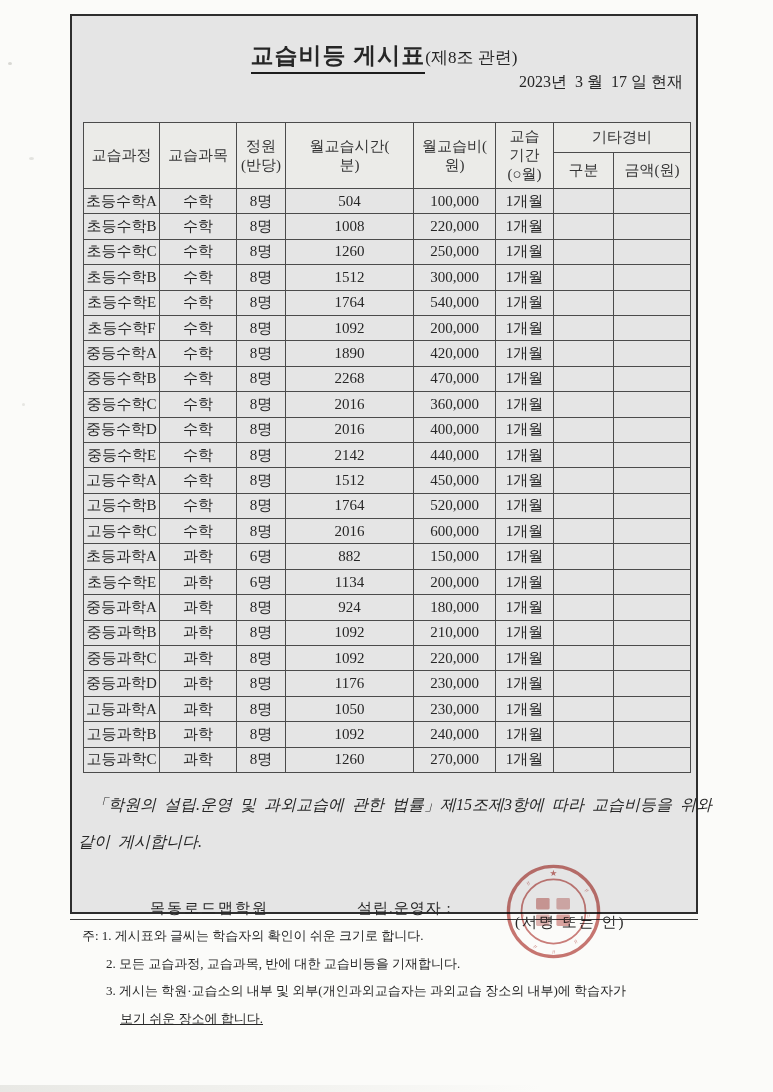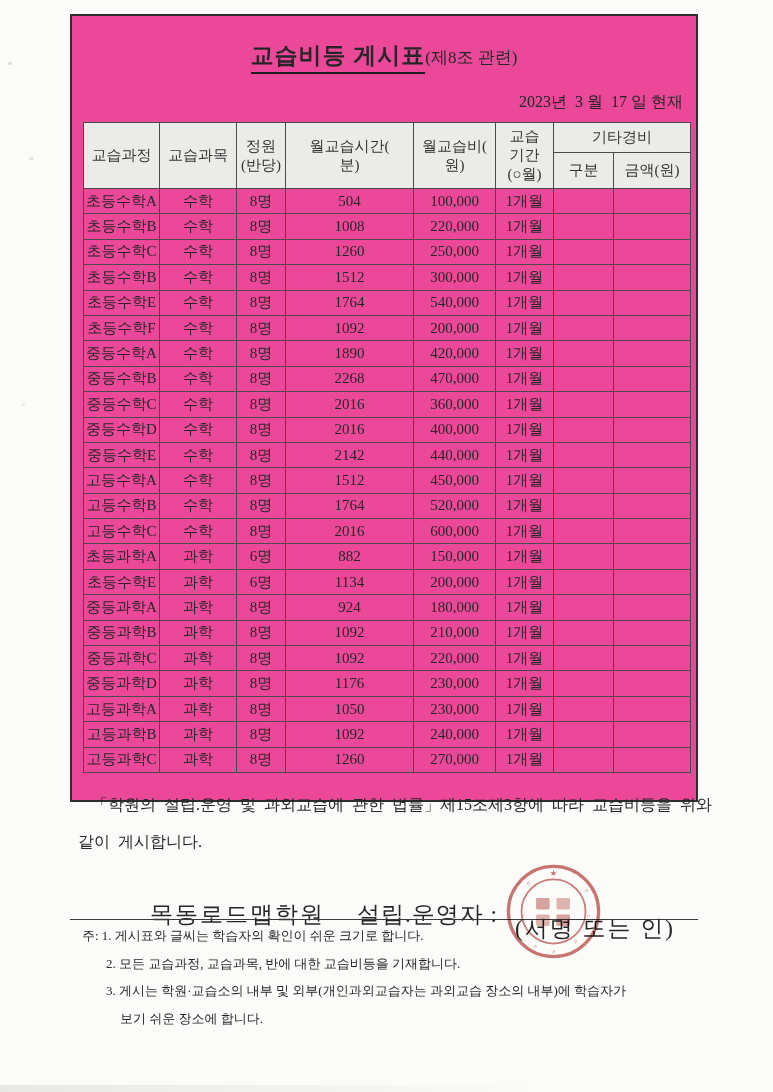--- a/index.html
+++ b/index.html
@@ -7,52 +7,52 @@
     --hdrbg:#ebebe8; --ink:#262626; --stamp:#b4423d;
   }
   *{margin:0;padding:0;box-sizing:border-box;}
   html,body{width:773px;height:1092px;}
   body{
     background:var(--bg); color:var(--ink);
     font-family:"Liberation Serif","DejaVu Serif",serif;
     position:relative; overflow:hidden;
   }
   .frame{
-    position:absolute; left:70px; top:14px; width:628px; height:788px;
-    border:2px solid var(--frame); background:#ec4899;
+    position:absolute; left:70px; top:14px; width:628px; height:900px;
+    border:2px solid var(--frame); background:#e5e5e5;
   }
   
   .title-wrap{position:absolute; top:24px; left:0; width:100%; text-align:center; white-space:nowrap;}
   .doc-title{
     display:inline-block; font-size:23px; font-weight:bold; letter-spacing:1px;
     border-bottom:2.5px solid #1d1d1d; padding-bottom:1px;
   }
   .doc-title-suffix{font-size:17px; font-weight:normal;}
-  .as-of{position:absolute; top:76px; right:13px; font-size:16px; white-space:pre;}
+  .as-of{position:absolute; top:56px; right:13px; font-size:16px; white-space:pre;}
   
   table.fee{
     position:absolute; left:11px; top:106px;
     border-collapse:collapse; table-layout:fixed; width:607px;
     font-size:15px; text-align:center;
   }
   table.fee th, table.fee td{
     border:1px solid var(--line); padding:0 2px;
     vertical-align:middle; font-weight:normal; overflow:hidden;
   }
   table.fee thead th{background:var(--hdrbg); white-space:pre-line; line-height:1.25; color:#333;}
   table.fee thead tr.h1 th{height:30px;}
   table.fee thead tr.h2 th{height:36px;}
   table.fee tbody tr{height:25.4px;}
   table.fee tbody td{line-height:1;}
   
-  .statement{position:absolute; left:6px; right:8px; top:770px; font-size:16px; line-height:37px; word-spacing:4px; white-space:nowrap;}
+  .statement{position:absolute; left:6px; right:8px; top:770px; font-size:16px; line-height:37px; word-spacing:4px; white-space:nowrap;font-style:italic;}
   .statement .l1{padding-left:14px;}
   
   .issue-date{position:absolute; top:851px; left:0; width:100%; text-align:center; font-size:17px; white-space:pre;}
-  .sig-row{position:absolute; top:883px; left:0; width:100%; height:26px; font-size:23px;}
+  .sig-row{position:absolute; top:883px; left:0; width:100%; height:26px; font-size:15px;}
   .sig-academy{position:absolute; left:78px; letter-spacing:2px;}
   .sig-operator{position:absolute; left:285px; letter-spacing:1px;}
   .sig-sign{position:absolute; left:443px; letter-spacing:2px;margin-top:14px;}
   .notes-divider{position:absolute; top:903px; left:-2px; width:628px; border-top:1.5px solid #3a3a3a;}
   
   .notes{position:absolute; top:906px; left:0; right:4px;}
   .note-line{font-size:13px; line-height:27.6px; white-space:nowrap;}
   
   .stamp{
     position:absolute; left:505px; top:862px; width:97px; height:99px;
@@ -360,21 +360,21 @@
     <span class="sig-operator">설립.운영자 :</span>
     <span class="sig-sign">(서명 또는 인)</span>
   </div>
 
   <div class="notes-divider"></div>
 
   <div class="notes" id="notes">
       <div class="note-line" style="padding-left: 10px;">주: 1. 게시표와 글씨는 학습자의 확인이 쉬운 크기로 합니다.</div>
       <div class="note-line" style="padding-left: 34px;">2. 모든 교습과정, 교습과목, 반에 대한 교습비등을 기재합니다.</div>
       <div class="note-line" style="padding-left: 34px;">3. 게시는 학원·교습소의 내부 및 외부(개인과외교습자는 과외교습 장소의 내부)에 학습자가</div>
-      <div class="note-line" style="padding-left: 48px;">보기 쉬운 장소에 합니다.</div>
+      <div class="note-line" style="padding-left: 48px; text-decoration: underline;">보기 쉬운 장소에 합니다.</div>
     </div>
 </div>
 
 <div class="stamp">
   <svg viewBox="0 0 100 100" width="97" height="99">
     <g fill="none" stroke="currentColor">
       <circle cx="50" cy="50" r="46.5" stroke-width="3.4" opacity="0.9"></circle>
       <circle cx="50" cy="50" r="33" stroke-width="1.8" opacity="0.85"></circle>
     </g>
     <g fill="currentColor">

